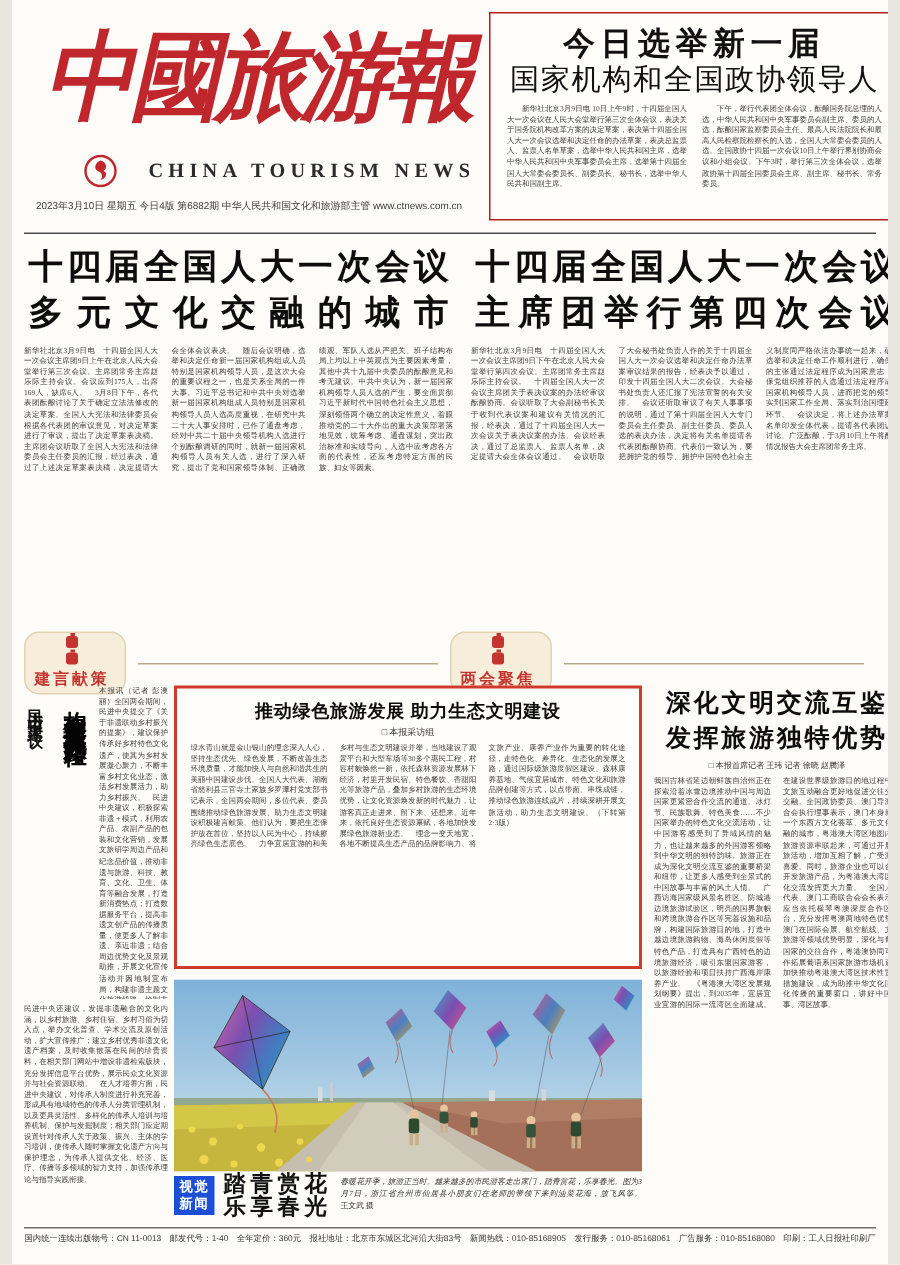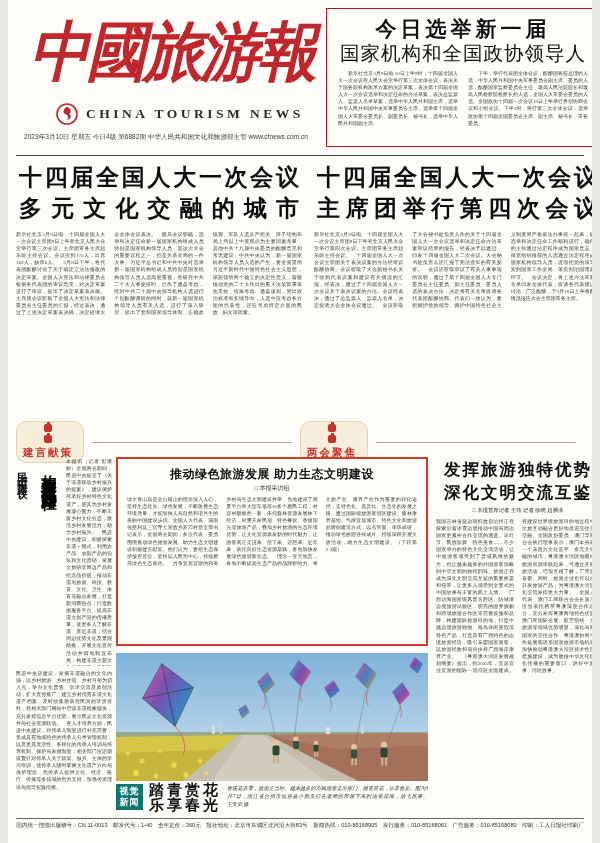--- a/index.html
+++ b/index.html
@@ -3,21 +3,21 @@
 <meta charset="utf-8">
 <style>
   html,body{margin:0;padding:0;background:#e8e6e1;}
   .page{position:relative;width:584px;height:843px;margin:0 auto;background:#fdfcf9;
         font-family:"Liberation Serif",serif;color:#222;overflow:hidden;}
   
   .masthead-title{position:absolute;left:14px;top:2px;width:300px;height:100px;
     font-size:60px;font-weight:bold;font-style:italic;color:#c0272d;
     letter-spacing:-3px;line-height:100px;text-align:center;
     transform:scaleY(1.08);font-family:"Liberation Serif",serif;white-space:nowrap;}
-  .logo-row{position:absolute;left:48px;top:103px;display:flex;align-items:center;gap:8px;}
+  .logo-row{position:absolute;left:48px;top:103px;display:flex;align-items:center;gap:21px;}
   .eng-title{font-size:13.5px;font-weight:bold;letter-spacing:3.5px;color:#2b2b2b;}
   .dateline{position:absolute;left:16px;top:133px;width:296px;font-size:6.6px;color:#3c3c3c;
     font-family:"Liberation Sans",sans-serif;white-space:nowrap;}
   .main-rule{position:absolute;left:8px;right:8px;top:155px;border-top:1.4px solid #4a4a4a;}
   
   .lead-box{position:absolute;left:318px;top:8px;width:274px;height:139px;
     border:1px solid #b91c1c;background:#fffefb;box-sizing:border-box;padding:6px 11px 4px;}
   .lead-h1{margin:2px 0 0;font-size:21px;font-weight:bold;text-align:center;color:#111;
     letter-spacing:4px;line-height:25px;}
   .lead-h2{margin:0 0 4px;font-size:19.5px;font-weight:normal;text-align:center;color:#111;
@@ -52,21 +52,21 @@
   .green-box{position:absolute;left:108px;top:457px;width:312px;height:189px;
     border:2.5px solid #cf3b2a;box-sizing:border-box;background:#fffefb;padding:5px 9px 3px;}
   .green-h{margin:2px 0 1px;text-align:center;font-family:"Liberation Sans",sans-serif;
     font-weight:bold;font-size:12px;letter-spacing:0.5px;color:#0d0d0d;white-space:nowrap;}
   .green-byline{text-align:center;font-size:6px;color:#333;margin-bottom:3px;}
   .green-cols{column-count:3;column-gap:8px;height:138px;overflow:hidden;}
   
   .photo-block{position:absolute;left:108px;top:653px;width:312px;}
   .photo-frame{width:312px;height:128px;display:block;}
   .caption-row{display:flex;align-items:flex-start;gap:6px;margin-top:3px;}
-  .badge{width:27px;height:26px;background:#0f766e;color:#fff;display:flex;flex-direction:column;
+  .badge{width:27px;height:26px;background:#1d4ed8;color:#fff;display:flex;flex-direction:column;
     align-items:center;justify-content:center;font-size:9px;font-weight:bold;line-height:11px;
     letter-spacing:1px;flex:none;font-family:"Liberation Sans",sans-serif;}
   .photo-title{flex:none;font-size:15px;font-weight:bold;letter-spacing:3px;
     line-height:15px;color:#111;margin-top:-1px;}
   .photo-caption{flex:1;font-size:5.2px;line-height:1.55;color:#333;text-align:justify;
     font-style:italic;}
   .credit{white-space:nowrap;font-style:normal;}
   
   .right-zone{position:absolute;left:428px;top:458px;width:164px;height:352px;}
   .right-h{margin:0;text-align:center;font-family:"Liberation Sans",sans-serif;font-weight:bold;
@@ -285,22 +285,22 @@
         <div>乐享春光</div>
       </div>
       <div class="photo-caption">
         <span>春暖花开季，旅游正当时。越来越多的市民游客走出家门，踏青赏花，乐享春光。图为3月7日，浙江省台州市仙居县小朋友们在老师的带领下来到油菜花海，放飞风筝。</span>
         <span class="credit">王文武 摄</span>
       </div>
     </div>
   </div>
 
   <div class="right-zone">
+    <h2 class="right-h">深化文明交流互鉴</h2>
     <h2 class="right-h">发挥旅游独特优势</h2>
-    <h2 class="right-h">深化文明交流互鉴</h2>
     <div class="right-byline">□ 本报首席记者 王玮 记者 徐晓 赵腾泽</div>
     <div class="right-cols tiny">我国吉林省延边朝鲜族自治州正在探索沿着冰雪边境推动中国与周边国家更紧密合作交流的通道。冰灯节、民族歌舞、特色美食……不少国家举办的特色文化交流活动，让中国游客感受到了异域风情的魅力，也让越来越多的外国游客领略到中华文明的独特韵味。旅游正在成为深化文明交流互鉴的重要桥梁和纽带，让更多人感受到全景式的中国故事与丰富的风土人情。　广西访海国家级风景名胜区、防城港边境旅游试验区，明亮的国界旗帜和跨境旅游合作区等完善设施和品牌，构建国际旅游目的地，打造中越边境旅游购物、海岛休闲度假等特色产品，打造具有广西特色的边境旅游经济，吸引东盟国家游客，以旅游经验和项目扶持广西海岸康养产业。　《粤港澳大湾区发展规划纲要》提出，到2035年，宜居宜业宜游的国际一流湾区全面建成。在建设世界级旅游目的地过程中，文旅互动融合更好地促进交往交流交融。全国政协委员、澳门导游联合会执行理事表示，澳门本身就是一个东西方文化荟萃、多元文化交融的城市，粤港澳大湾区地图内的旅游资源串联起来，可通过开展文旅活动，增加互相了解，广受游客喜爱。同时，旅游企业也可以合作开发旅游产品，为粤港澳大湾区文化交流发挥更大力量。　全国人大代表、澳门工商联合会会长表示，应当依托横琴粤澳深度合作区平台，充分发挥粤澳两地特色优势，澳门在国际会展、航空航线、文化旅游等领域优势明显，深化与葡语国家的交往合作，粤港澳协同可合作拓展葡语系国家旅游市场机遇，加快推动粤港澳大湾区技术性贸易措施建设，成为助推中华文化国际化传播的重要窗口，讲好中国故事、湾区故事。</div>
   </div>
 
   <div class="footer-rule"></div>
   <div class="footer-text">国内统一连续出版物号：CN 11-0013　邮发代号：1-40　全年定价：360元　报社地址：北京市东城区北河沿大街83号　新闻热线：010-85168905　发行服务：010-85168061　广告服务：010-85168080　印刷：工人日报社印刷厂</div>
 
 </div>
 
 </body></html>

